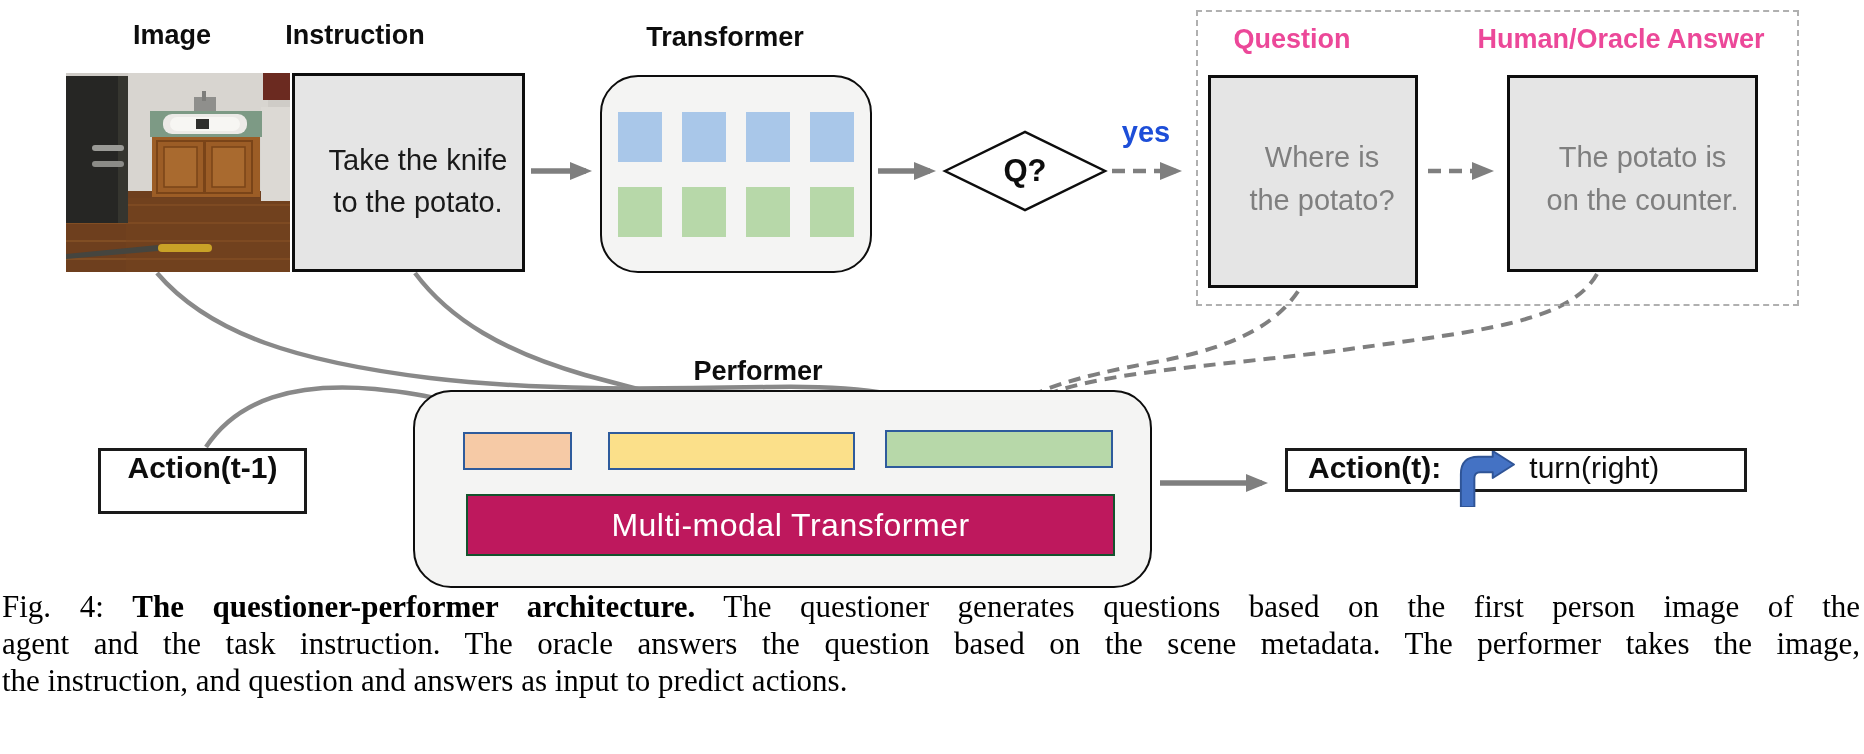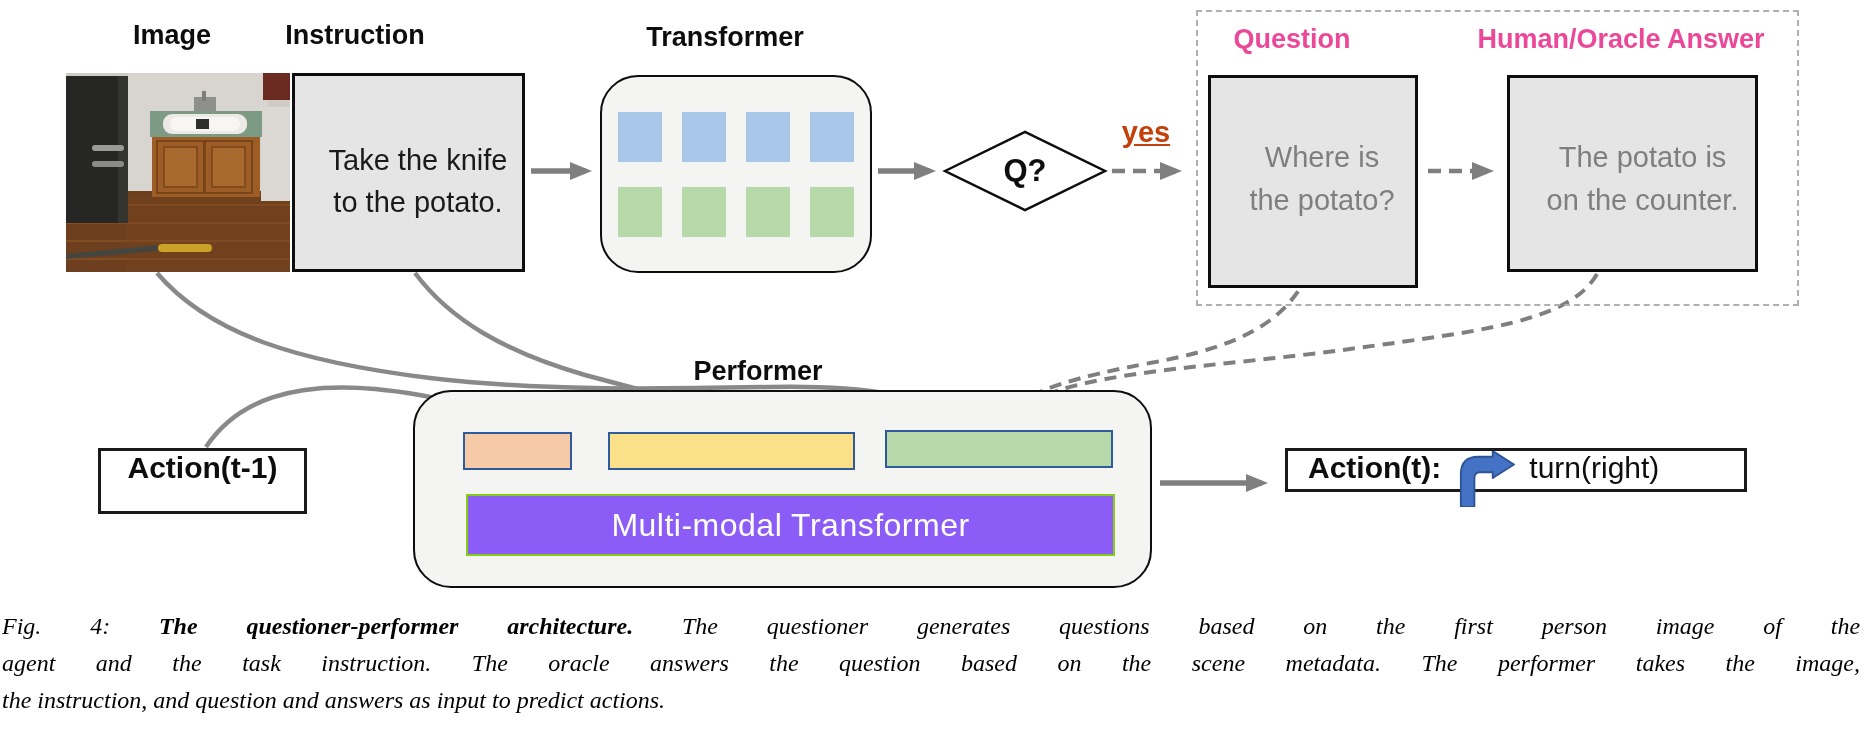--- a/index.html
+++ b/index.html
@@ -19,36 +19,36 @@
 
   .sq{position:absolute;width:44px;height:50px;}
   .sq.blue{background:#a9c7e9;}
   .sq.green{background:#b7d8a9;}
 
   .embed{position:absolute;height:38px;border:2.5px solid #2e5b9c;box-sizing:border-box;}
   .embed.orange{background:#f6caa6;}
   .embed.yellow{background:#fbe08a;}
   .embed.greenr{background:#b7d8a9;}
 
-  .bluebar{position:absolute;background:#8b5cf6;border:2px solid #84cc16;box-sizing:border-box;
+  .bluebar{position:absolute;background:#be185d;border:2px solid #14532d;box-sizing:border-box;
            display:flex;align-items:center;justify-content:center;}
   .bluebar span{color:#ffffff;font-size:32px;letter-spacing:0.5px;}
 
   .dashedgroup{border:2px dashed #b0b0b0;box-sizing:border-box;background:transparent;}
 
   .qmark{font-size:31px;font-weight:600;color:#0d0d0d;transform:translate(-50%,-50%);}
-  .yes{font-size:29px;font-weight:600;color:#c2410c;transform:translateX(-50%);text-decoration:underline;}
+  .yes{font-size:29px;font-weight:600;color:#1d4ed8;transform:translateX(-50%);}
 
   .actionbox{background:#fff;border:3px solid #1a1a1a;box-sizing:border-box;display:flex;
              align-items:flex-start;}
   .actionbold{font-weight:700;font-size:30px;color:#0d0d0d;white-space:nowrap;}
   .actionmono{font-weight:400;font-size:30px;color:#0d0d0d;white-space:nowrap;}
 
-  .caption{position:absolute;left:2px;top:608px;width:1858px;
-           font-family:"Liberation Serif",serif;font-size:24px;line-height:37px;color:#000;font-style:italic;}
+  .caption{position:absolute;left:2px;top:588px;width:1858px;
+           font-family:"Liberation Serif",serif;font-size:31px;line-height:37px;color:#000;}
   .cline{text-align:justify;text-align-last:justify;}
   .cline.last{text-align:left;text-align-last:left;}
 </style>
 </head>
 <body>
 
 <div class="stage">
 
   <svg class="overlay">
     <defs>

